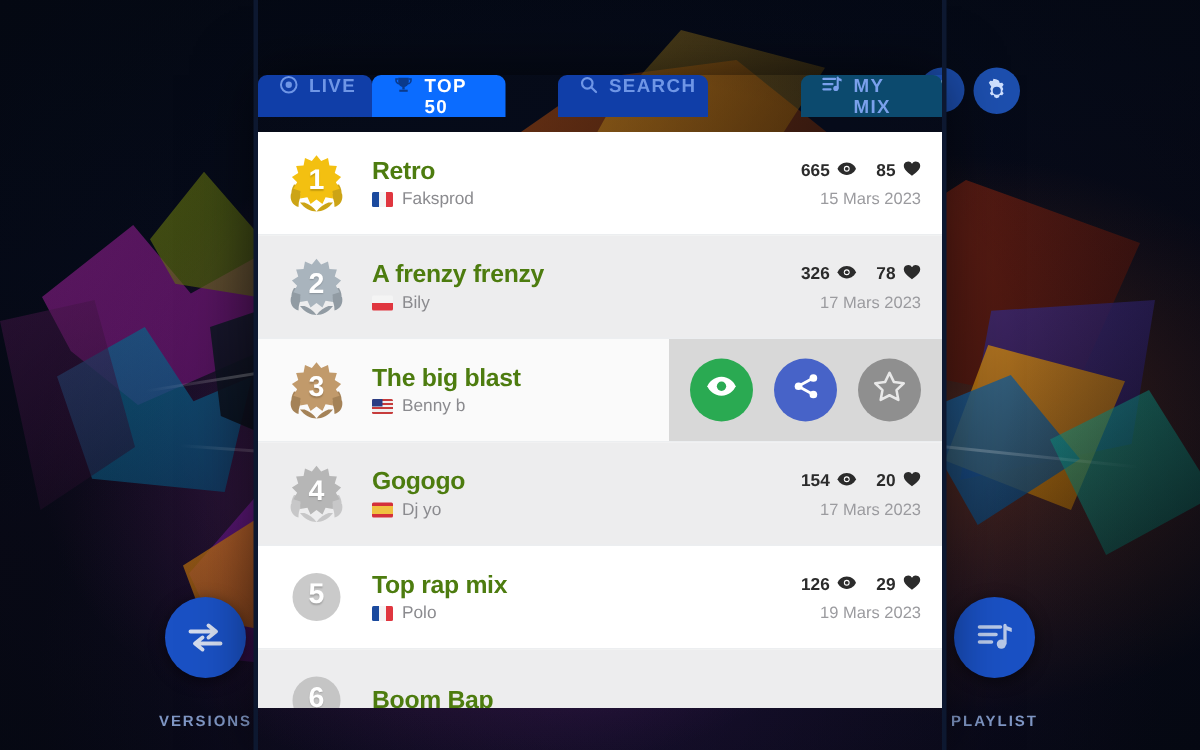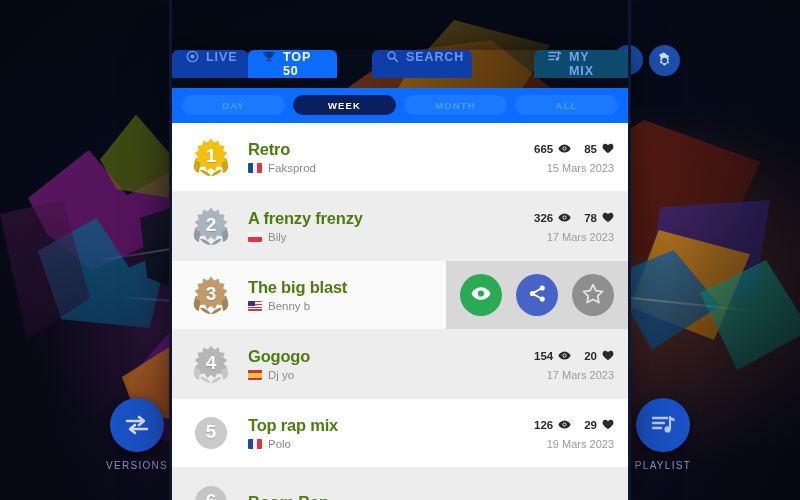--- a/index.html
+++ b/index.html
@@ -74,22 +74,22 @@
     background: radial-gradient(ellipse 720px 520px at 50% 50%, rgba(0,0,0,0) 38%, rgba(3,6,14,.86) 100%); }
 
   
   .side-btn { position: absolute; width: 86px; text-align: center; }
   .side-btn .circ {
     width: 54px; height: 54px; margin: 0 auto; border-radius: 50%;
     background: #1a51c4; display: flex; align-items: center; justify-content: center;
     box-shadow: 0 2px 10px rgba(0,0,0,.5);
   }
   .side-btn .lbl {
-    margin-top: 8px; font-size: 10px; letter-spacing: 1.3px;
-    color: #7f96c4; font-weight: 400;
+    margin-top: 24px; font-size: 10px; letter-spacing: 1.3px;
+    color: #7f96c4; font-weight: 700;
   }
   #versions-btn { left: 94px; top: 398px; }
   #playlist-btn { left: 620px; top: 398px; }
 
   
   .corner-icon {
     position: absolute; width: 30px; height: 30px; border-radius: 50%;
     background: #17408f; display:flex; align-items:center; justify-content:center;
   }
   #info-icon-btn { left: 613px; top: 45px; background:#1b4ba8; }
@@ -271,34 +271,20 @@
             <path d="M1 3 H10 M1 7 H8 M1 11 H6.5" stroke="#7aa0ec" stroke-width="1.7" stroke-linecap="round"></path>
             <path d="M12 2 V10" stroke="#7aa0ec" stroke-width="1.6" stroke-linecap="round"></path>
             <circle cx="10.6" cy="10.3" r="2" fill="#7aa0ec"></circle>
             <path d="M12 2 L15 3 V5 L12 4 Z" fill="#7aa0ec"></path>
           </svg>
         </span>
         <span>MY MIX</span>
       </div>
     </div>
 
-    <div class="filterbar">
-      <div class="pill off">
-          <span>DAY</span>
-        </div>
-      <div class="pill on">
-          <span>WEEK</span>
-        </div>
-      <div class="pill off">
-          <span>MONTH</span>
-        </div>
-      <div class="pill off">
-          <span>ALL</span>
-        </div>
-    </div>
 
     <div class="list" id="list">
         <div class="row ">
           <div class="rank">
             <svg width="50" height="50" viewBox="0 0 50 50">
               <g opacity="0.95" fill="#caa00a">
                 <path d="M10 26c-3 5-2 10 2 13 1-5 3-9 6-12z"></path>
                 <path d="M8 32c-1 4 1 8 5 9-0-4 1-7 3-9z"></path>
                 <path d="M40 26c3 5 2 10-2 13-1-5-3-9-6-12z"></path>
                 <path d="M42 32c1 4-1 8-5 9 0-4-1-7-3-9z"></path>

